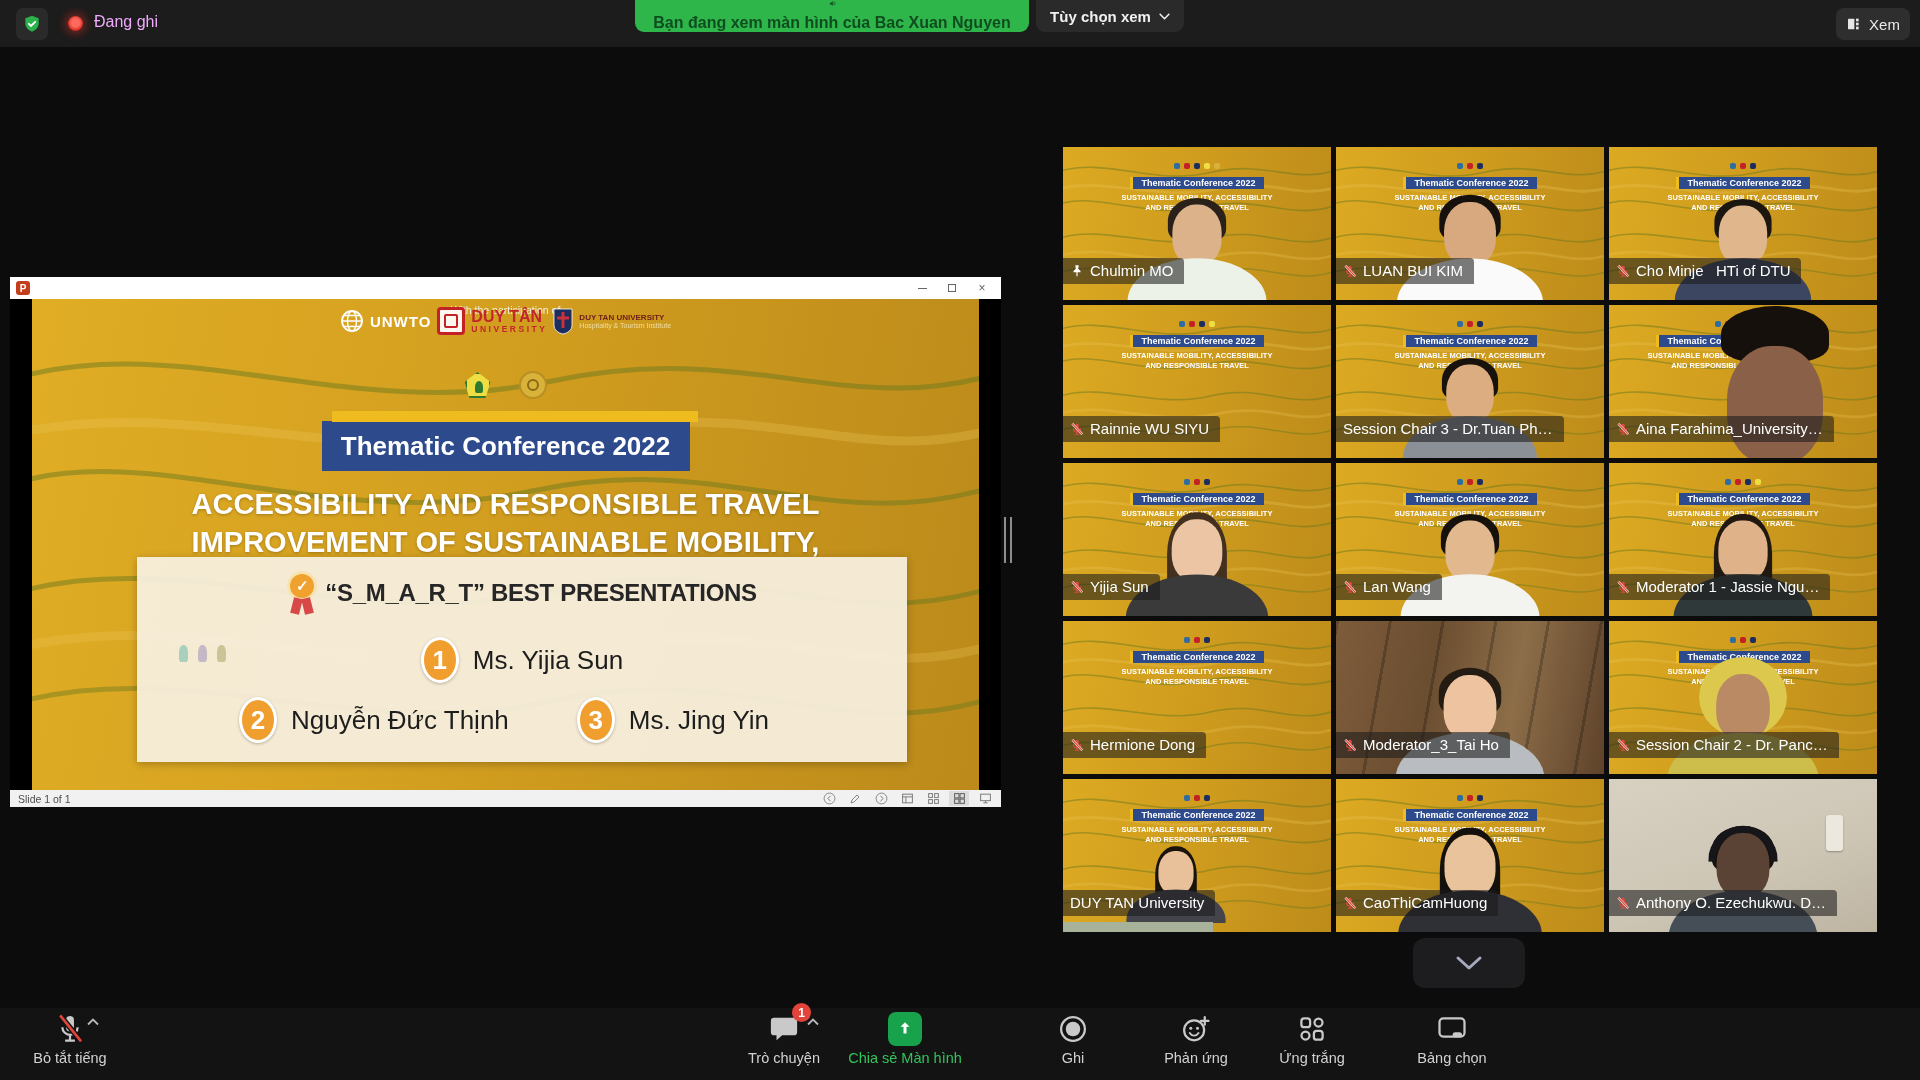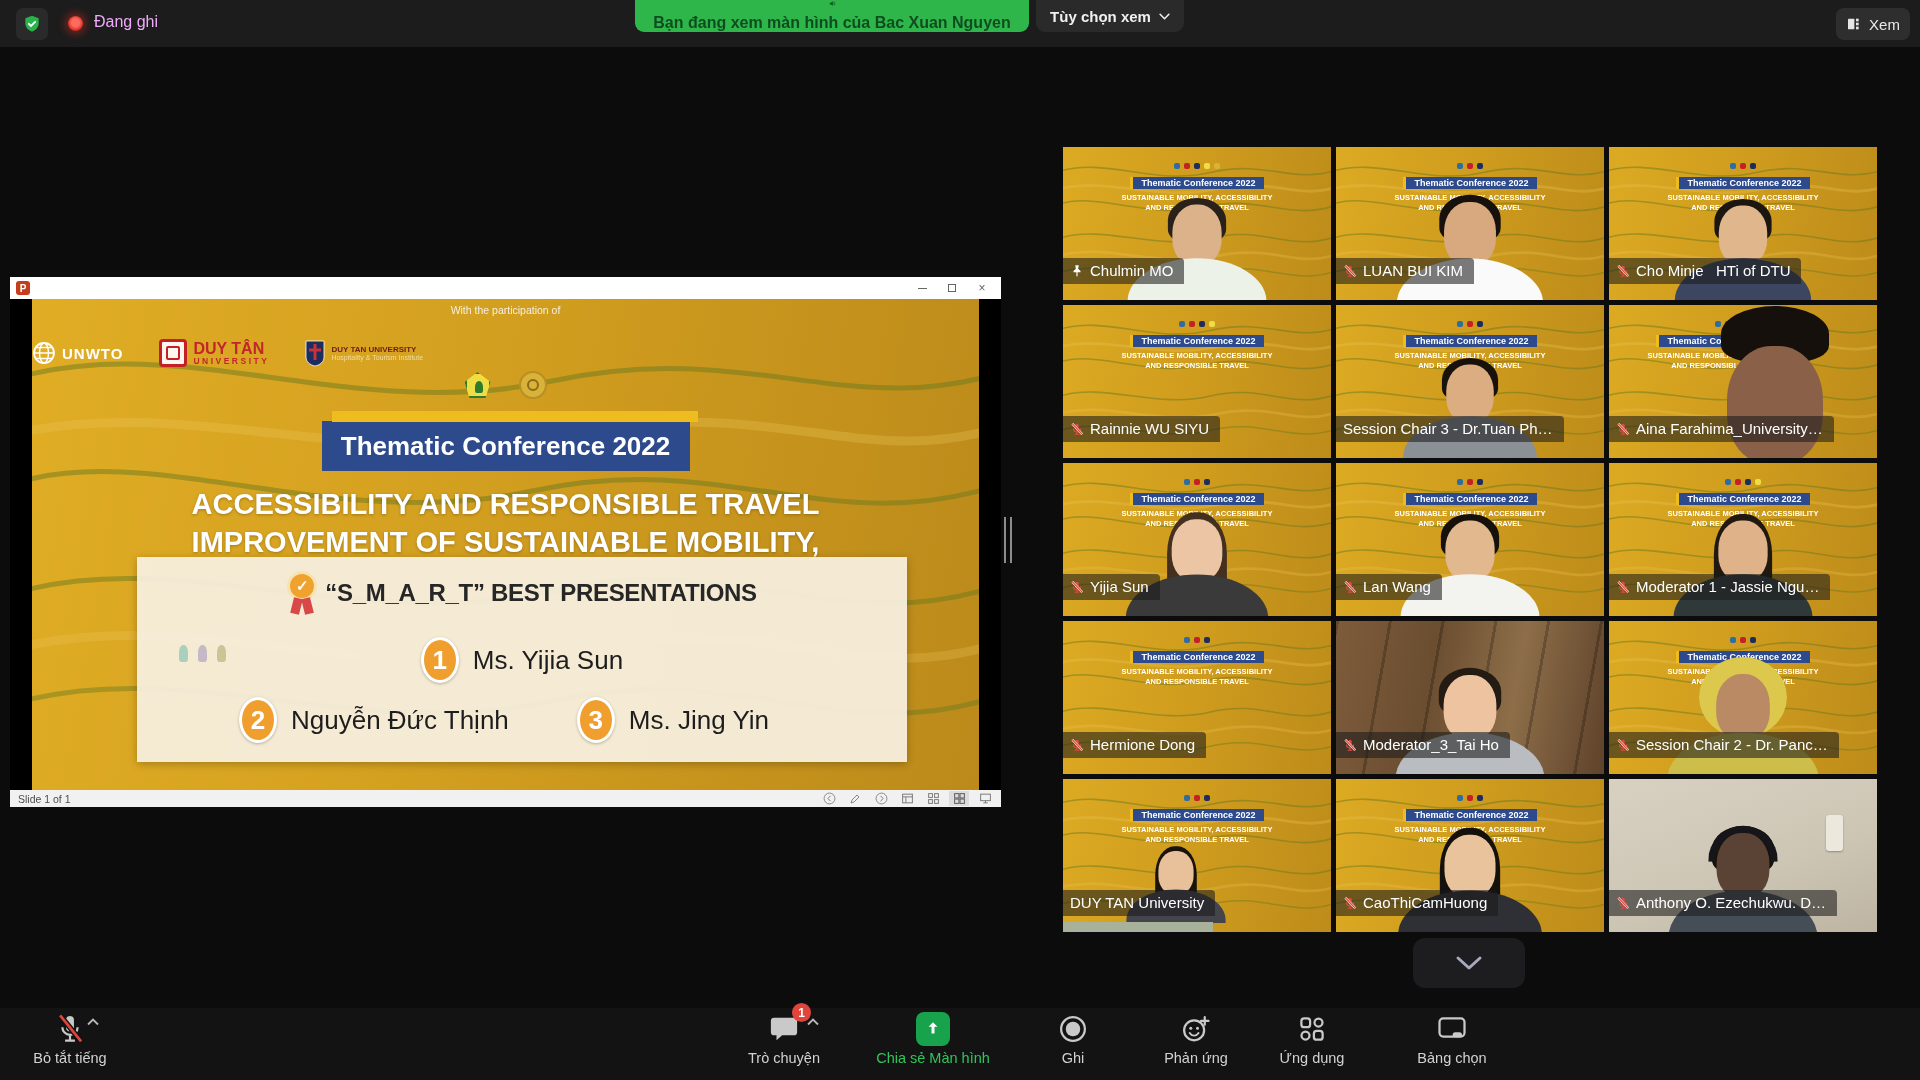--- a/index.html
+++ b/index.html
@@ -34,21 +34,21 @@
            background:linear-gradient(100deg,#e0ad25 0%,#d5a120 40%,#bb8a1a 100%); }
   .terrace { position:absolute; inset:0; width:100%; height:100%; }
   .ppt-status { position:relative; height:17px; background:#f1f1f1; display:flex; align-items:center; }
   .status-left { margin-left:8px; font-size:10.5px; color:#4d4d4d; }
   .status-icons { position:absolute; right:6px; top:0; height:17px; display:flex; align-items:center; gap:6px; }
   .sic { width:20px; height:15px; display:flex; align-items:center; justify-content:center; }
   .sic.sel { background:#dcdcdc; }
 
   
   .participation { position:absolute; top:5px; width:100%; text-align:center; font-size:10.5px; color:#f4efdc; }
-  .logo-row { position:absolute; top:40px; width:100%; display:flex; justify-content:flex-start; align-items:center; gap:36px; }
+  .logo-row { position:absolute; top:8px; width:100%; display:flex; justify-content:center; align-items:center; gap:6px; }
   .logo-row2 { position:absolute; top:72px; width:100%; display:flex; justify-content:center; align-items:center; gap:28px; }
   .unwto { display:flex; align-items:center; gap:6px; }
   .unwto-text { color:#fff; font-weight:bold; font-size:15px; letter-spacing:1px; }
   .duytan { display:flex; align-items:center; gap:6px; }
   .dt-box { width:28px; height:28px; border:3px solid #c42127; border-radius:4px; background:#fdf7f0; position:relative; }
   .dt-box::after { content:""; position:absolute; inset:4px; border:2px solid #c42127; border-radius:2px; }
   .dt-l1 { color:#c2262c; font-weight:bold; font-size:16px; line-height:15px; }
   .dt-l2 { color:#c2262c; font-weight:bold; font-size:8.5px; letter-spacing:2.5px; }
   .hti { display:flex; align-items:center; gap:6px; }
   .hti-l1 { color:#6e1d18; font-weight:bold; font-size:8px; }
@@ -752,21 +752,21 @@
           <path d="M4 2h16a2.5 2.5 0 0 1 2.5 2.5v9A2.5 2.5 0 0 1 20 16h-9.5l-4.5 4v-4H4a2.5 2.5 0 0 1-2.5-2.5v-9A2.5 2.5 0 0 1 4 2z" fill="#c9c9c9"></path>
         </svg>
         <span class="chat-badge">1</span>
         <svg class="caret" style="right:-20px;top:10px" width="12" height="8" viewBox="0 0 12 8">
             <path d="M1 6.5l5-5 5 5" stroke="#b9b9b9" stroke-width="1.8" fill="none"></path>
           </svg>
       </div>
       <div class="lbl">Trò chuyện</div>
     </div>
 
-    <div class="ctl" style="left:852px;width:162px">
+    <div class="ctl" style="left:824px;width:162px">
       <div class="ic">
         <div class="share-ic">
           <svg width="18" height="18" viewBox="0 0 24 24">
               <path d="M12 3l6 6h-4v9h-4V9H6z" fill="#fff"></path>
             </svg>
         </div>
       </div>
       <div class="lbl green">Chia sẻ Màn hình</div>
     </div>
 
@@ -795,21 +795,21 @@
 
     <div class="ctl" style="left:1262px;width:100px">
       <div class="ic">
         <svg width="30" height="30" viewBox="0 0 24 24" fill="none" stroke="#c9c9c9" stroke-width="1.8">
           <circle cx="17.2" cy="6.8" r="3.2"></circle>
           <rect x="3.5" y="3.5" width="7" height="7" rx="2.2"></rect>
           <rect x="13.5" y="13.5" width="7" height="7" rx="2.2"></rect>
           <circle cx="6.8" cy="17.2" r="3.2"></circle>
         </svg>
       </div>
-      <div class="lbl">Ứng dụng</div>
+      <div class="lbl">Ứng trắng</div>
     </div>
 
     <div class="ctl" style="left:1396px;width:112px">
       <div class="ic">
         <svg width="30" height="28" viewBox="0 0 24 22">
           <rect x="2" y="2.5" width="20" height="14.5" rx="3" stroke="#c9c9c9" stroke-width="1.8" fill="none"></rect>
           <rect x="12.5" y="13.5" width="7.5" height="4" rx="2" fill="#c9c9c9"></rect>
         </svg>
       </div>
       <div class="lbl">Bảng chọn</div>

